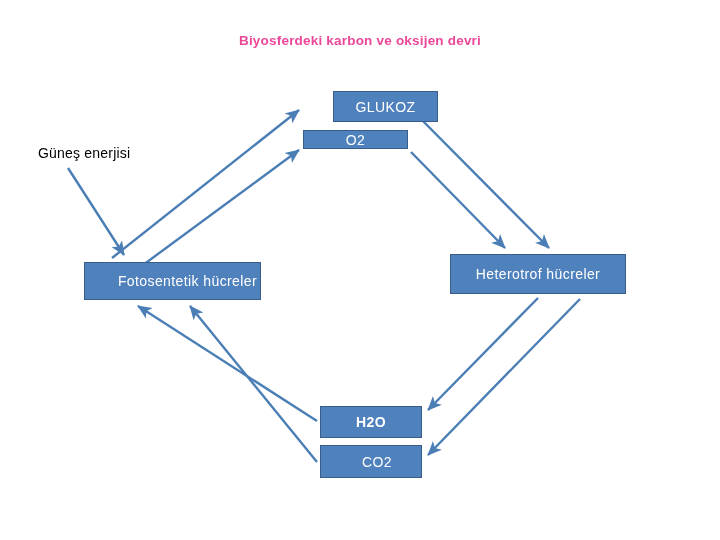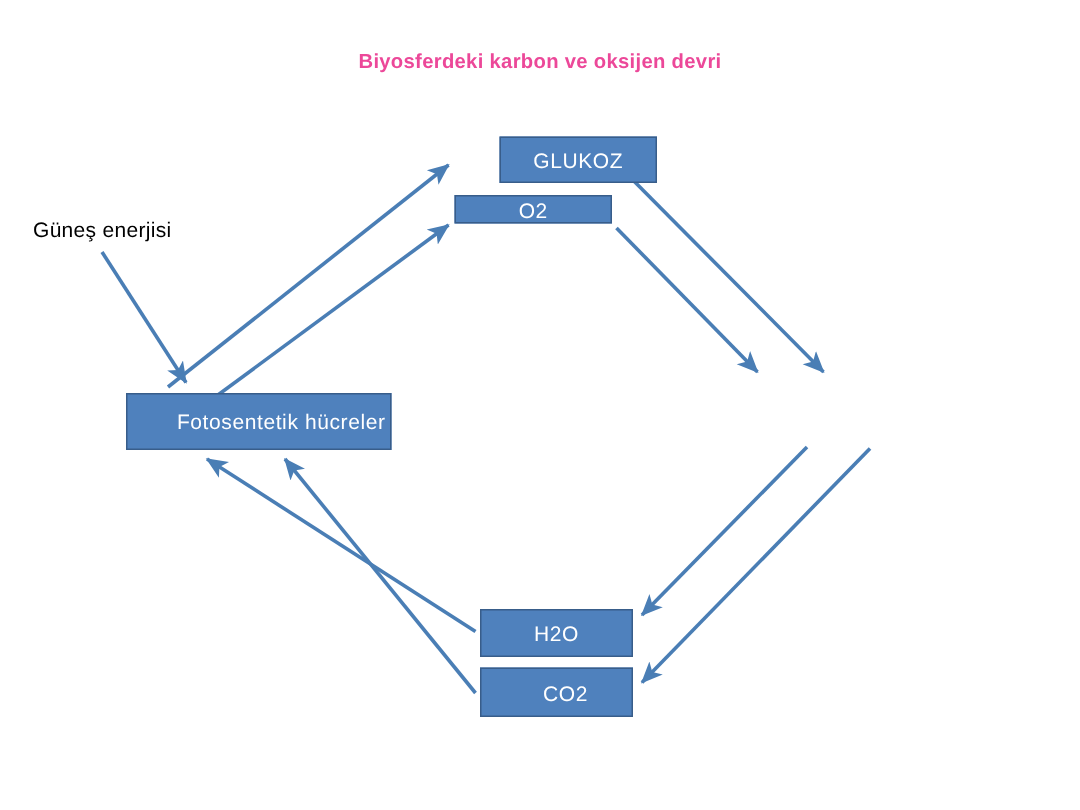--- a/index.html
+++ b/index.html
@@ -54,26 +54,27 @@
     font-size: 14px;
     letter-spacing: 0.4px;
     white-space: nowrap;
   }
   .plain-label {
     position: absolute;
     color: #000000;
     font-size: 14px;
     white-space: nowrap;
     letter-spacing: 0.2px;
+    margin-left: 16px;
   }
   #box-glukoz { left: 303px; top: 91px;  width: 105px; height: 31px; margin-left: 30px; }
   #box-o2     { left: 303px; top: 130px; width: 105px; height: 19px; }
   #box-foto   { left: 84px;  top: 262px; width: 177px; height: 38px; padding-left: 30px; }
   #box-hetero { left: 450px; top: 254px; width: 176px; height: 40px; }
-  #box-h2o    { left: 320px; top: 406px; width: 102px; height: 32px; }
+  #box-h2o    { left: 320px; top: 406px; width: 102px; height: 32px; font-weight: bold; }
   #box-co2    { left: 320px; top: 445px; width: 102px; height: 33px; padding-left: 12px; }
   #label-gunes { left: 22px; top: 145px; }
 </style>
 </head>
 <body>
 
 <div id="canvas">
 
   <div class="title">Biyosferdeki karbon ve oksijen devri</div>
 
@@ -98,18 +99,19 @@
   </svg>
 
   <div class="node-box" id="box-glukoz">GLUKOZ</div>
 
   <div class="node-box" id="box-o2">O2</div>
 
   <div class="plain-label" id="label-gunes">Güneş enerjisi</div>
 
   <div class="node-box" id="box-foto">Fotosentetik hücreler</div>
 
+  <div class="node-box" id="box-hetero">Heterotrof hücreler</div>
 
   <div class="node-box" id="box-h2o">H2O</div>
 
   <div class="node-box" id="box-co2">CO2</div>
 
 </div>
 
 </body></html>

